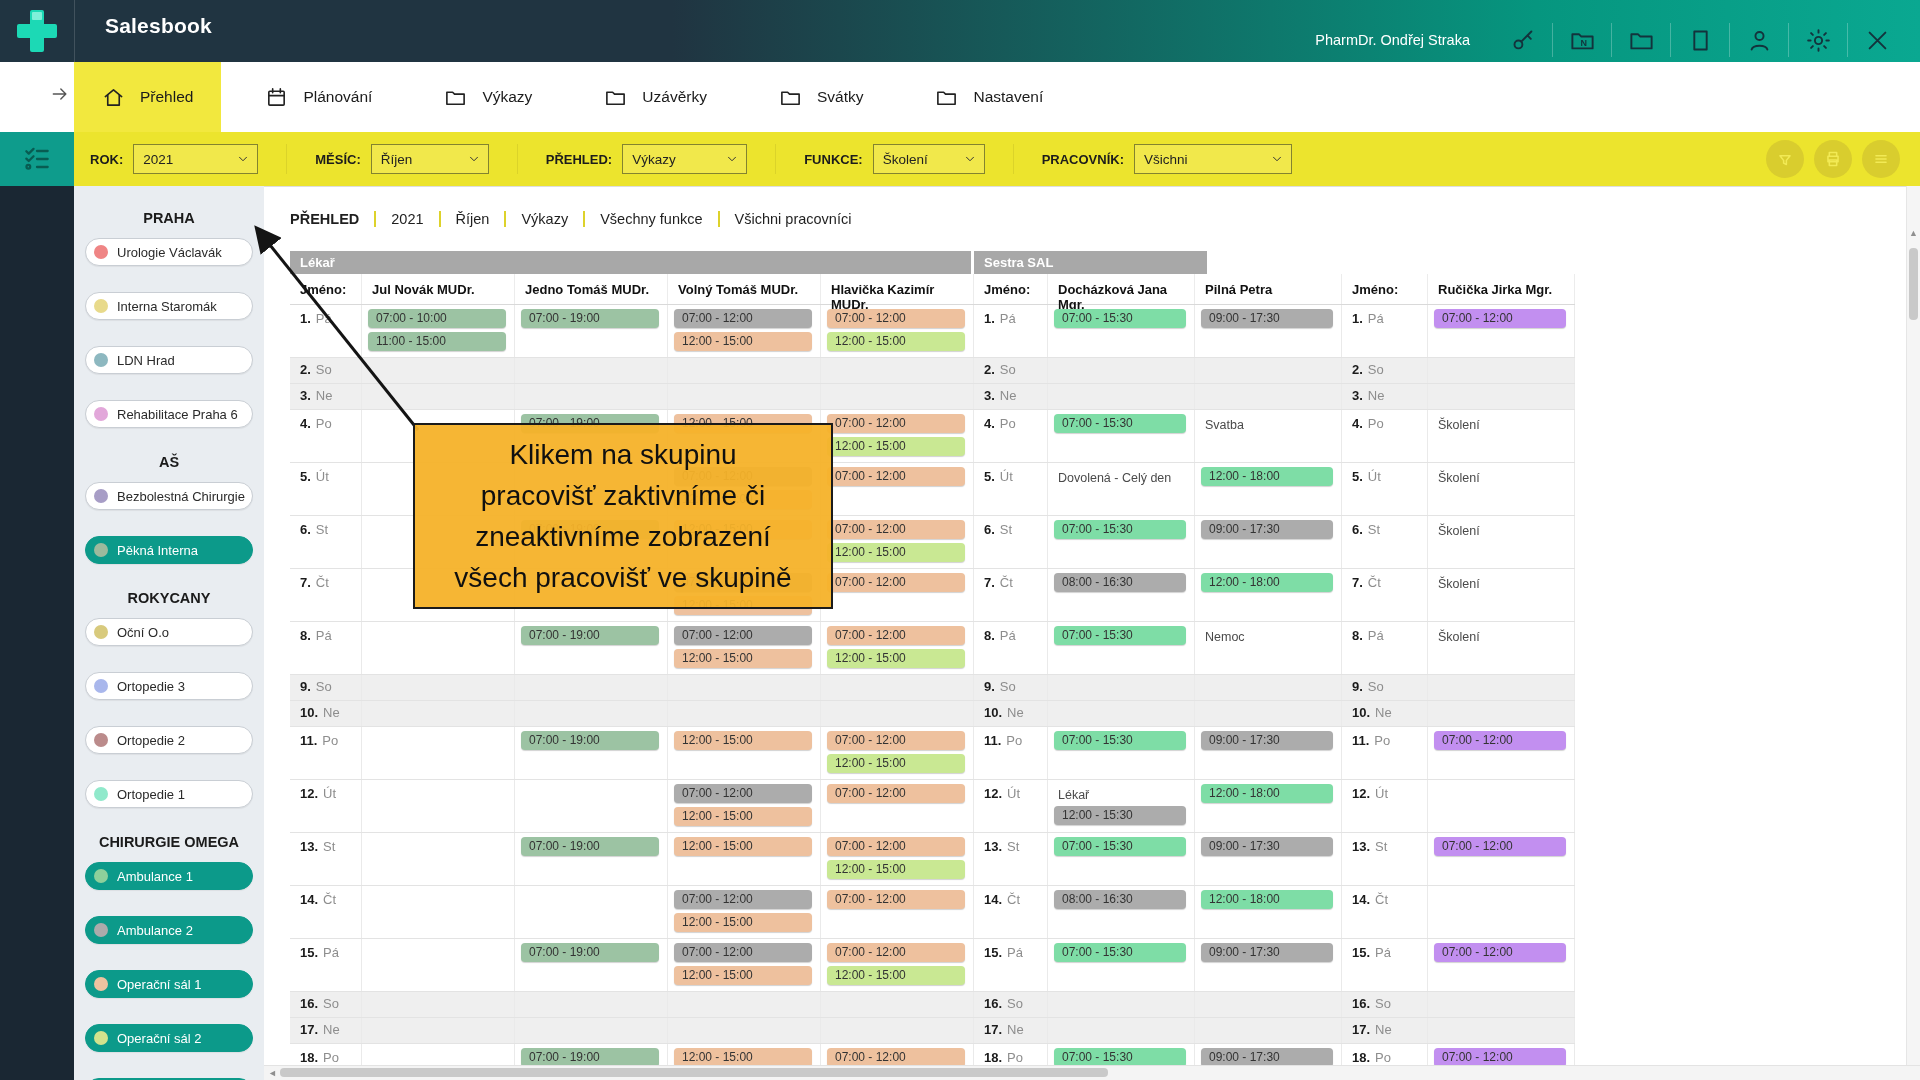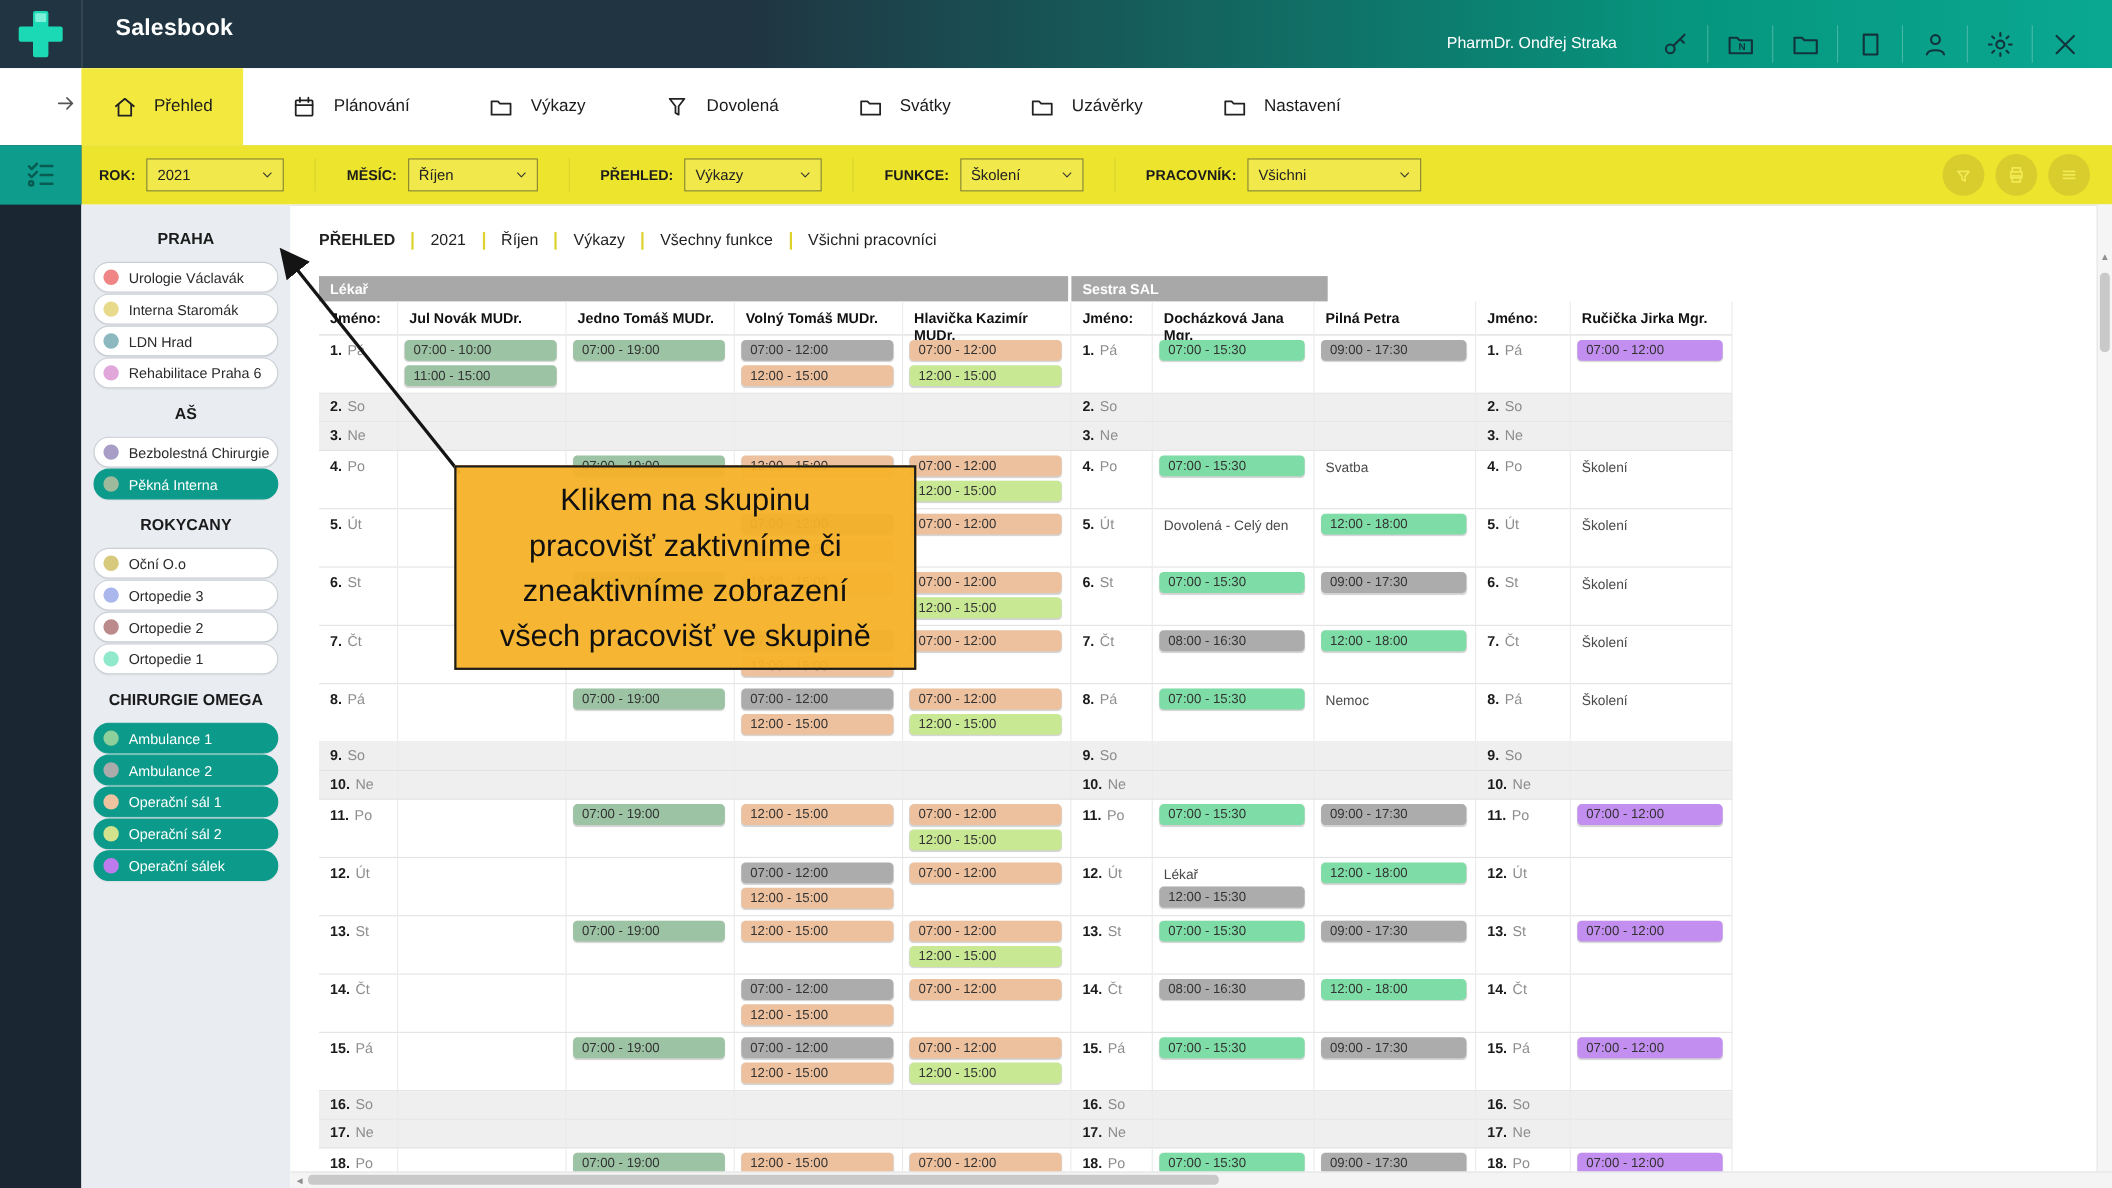--- a/index.html
+++ b/index.html
@@ -48,21 +48,21 @@
   
   .rail{position:absolute;left:0;top:132px;width:74px;height:948px;background:var(--rail-dark);}
   .rail-box{width:74px;height:54px;background:#0e9c8c;display:flex;align-items:center;justify-content:center;color:#085c52;cursor:pointer;}
   .rail-box svg{width:32px;height:32px;}
 
   
   .sidebar{position:absolute;left:74px;top:186px;width:190px;height:894px;background:var(--sidebar-bg);
            padding-top:16px;box-sizing:border-box;overflow:hidden;}
   .sb-header{text-align:center;font-weight:bold;font-size:14.5px;color:#1b1b1b;margin:16px 0 12px;}
   .sb-header:first-child{margin-top:8px;}
-  .pill{position:relative;width:168px;height:28px;margin:0 auto 1px;background:#fff;border:1px solid #c9ced4;
+  .pill{position:relative;width:168px;height:28px;margin:0 auto 26px;background:#fff;border:1px solid #c9ced4;
         border-radius:14px;display:flex;align-items:center;padding-left:8px;box-sizing:border-box;
         font-size:13px;color:#2a2a2a;cursor:pointer;box-shadow:0 1px 1px rgba(0,0,0,0.06);}
   .pill .dot{width:14px;height:14px;border-radius:50%;margin-right:9px;flex:none;}
   .pill.active{background:var(--accent-teal);border-color:var(--accent-teal);color:#fff;}
 
   
   .content{position:absolute;left:264px;top:186px;width:1656px;height:894px;background:#fff;border-top:1px solid #dedede;overflow:hidden;}
   .breadcrumb{position:absolute;left:26px;top:24px;display:flex;align-items:center;gap:15px;font-size:14.5px;color:#1f1f1f;}
   .bc-item.first{font-weight:bold;}
   .bc-sep{width:2px;height:16px;background:#ddd22b;}
@@ -190,40 +190,32 @@
      <span style="display:flex">
             <svg viewBox="0 0 24 24" fill="none" stroke="currentColor" stroke-width="1.7" stroke-linecap="round" stroke-linejoin="round">
               <path d="M3 6.5h6l2 2h10V19H3z"></path>
             </svg>
           </span>
      <span>Výkazy</span>
         </div>
         <div class="tab">
      <span style="display:flex">
             <svg viewBox="0 0 24 24" fill="none" stroke="currentColor" stroke-width="1.7" stroke-linecap="round" stroke-linejoin="round">
-              <path d="M5 4h14l-5.5 7v8l-3-1.5V11z"></path>
-            </svg>
-          </span>
-     <span>Dovolená</span>
+              <path d="M3 6.5h6l2 2h10V19H3z"></path>
+            </svg>
+          </span>
+     <span>Uzávěrky</span>
         </div>
         <div class="tab">
      <span style="display:flex">
             <svg viewBox="0 0 24 24" fill="none" stroke="currentColor" stroke-width="1.7" stroke-linecap="round" stroke-linejoin="round">
               <path d="M3 6.5h6l2 2h10V19H3z"></path>
             </svg>
           </span>
      <span>Svátky</span>
-        </div>
-        <div class="tab">
-     <span style="display:flex">
-            <svg viewBox="0 0 24 24" fill="none" stroke="currentColor" stroke-width="1.7" stroke-linecap="round" stroke-linejoin="round">
-              <path d="M3 6.5h6l2 2h10V19H3z"></path>
-            </svg>
-          </span>
-     <span>Uzávěrky</span>
         </div>
         <div class="tab">
      <span style="display:flex">
             <svg viewBox="0 0 24 24" fill="none" stroke="currentColor" stroke-width="1.7" stroke-linecap="round" stroke-linejoin="round">
               <path d="M3 6.5h6l2 2h10V19H3z"></path>
             </svg>
           </span>
      <span>Nastavení</span>
         </div>
       </div>

